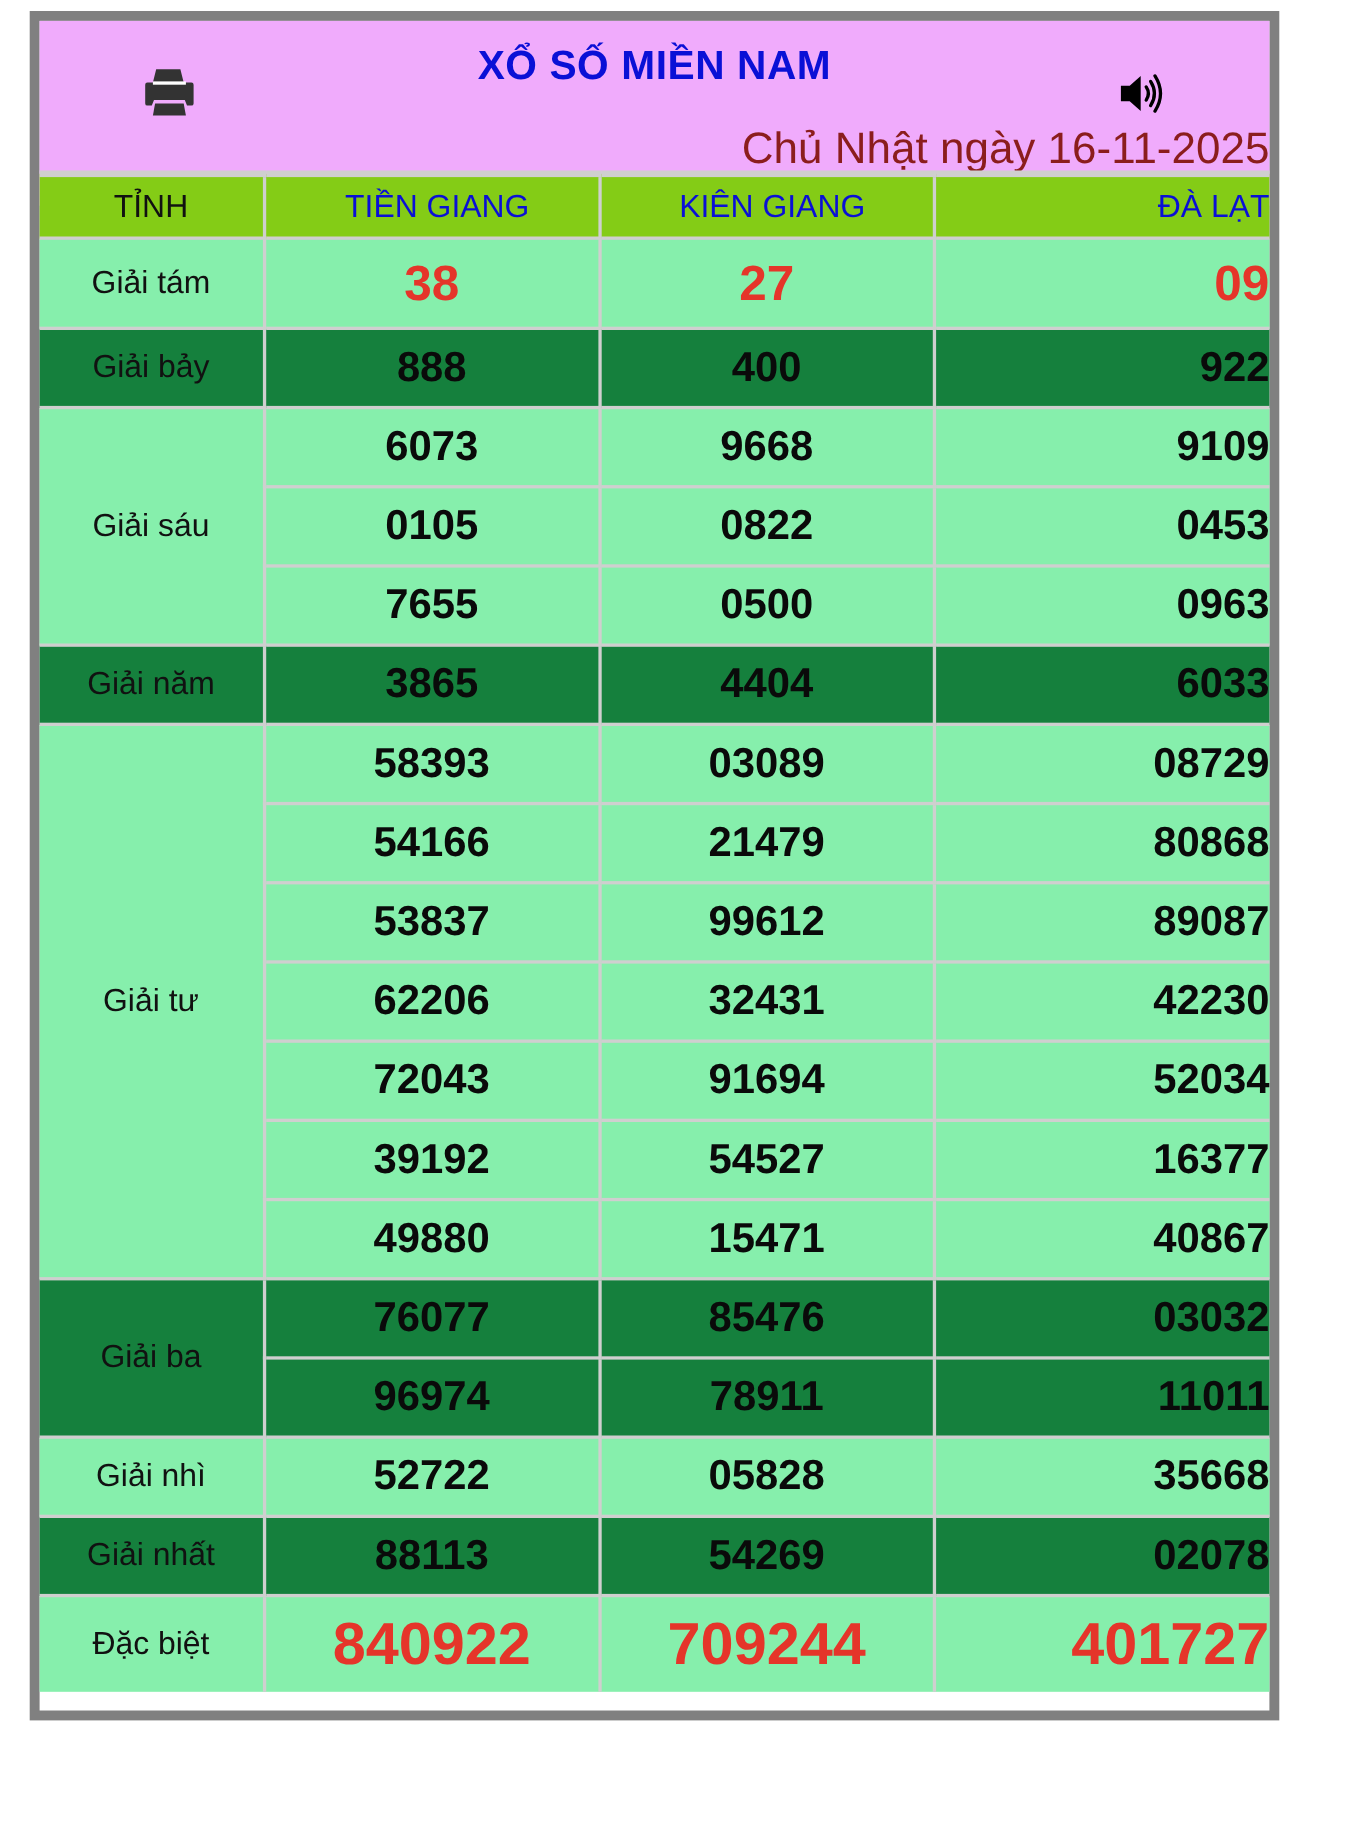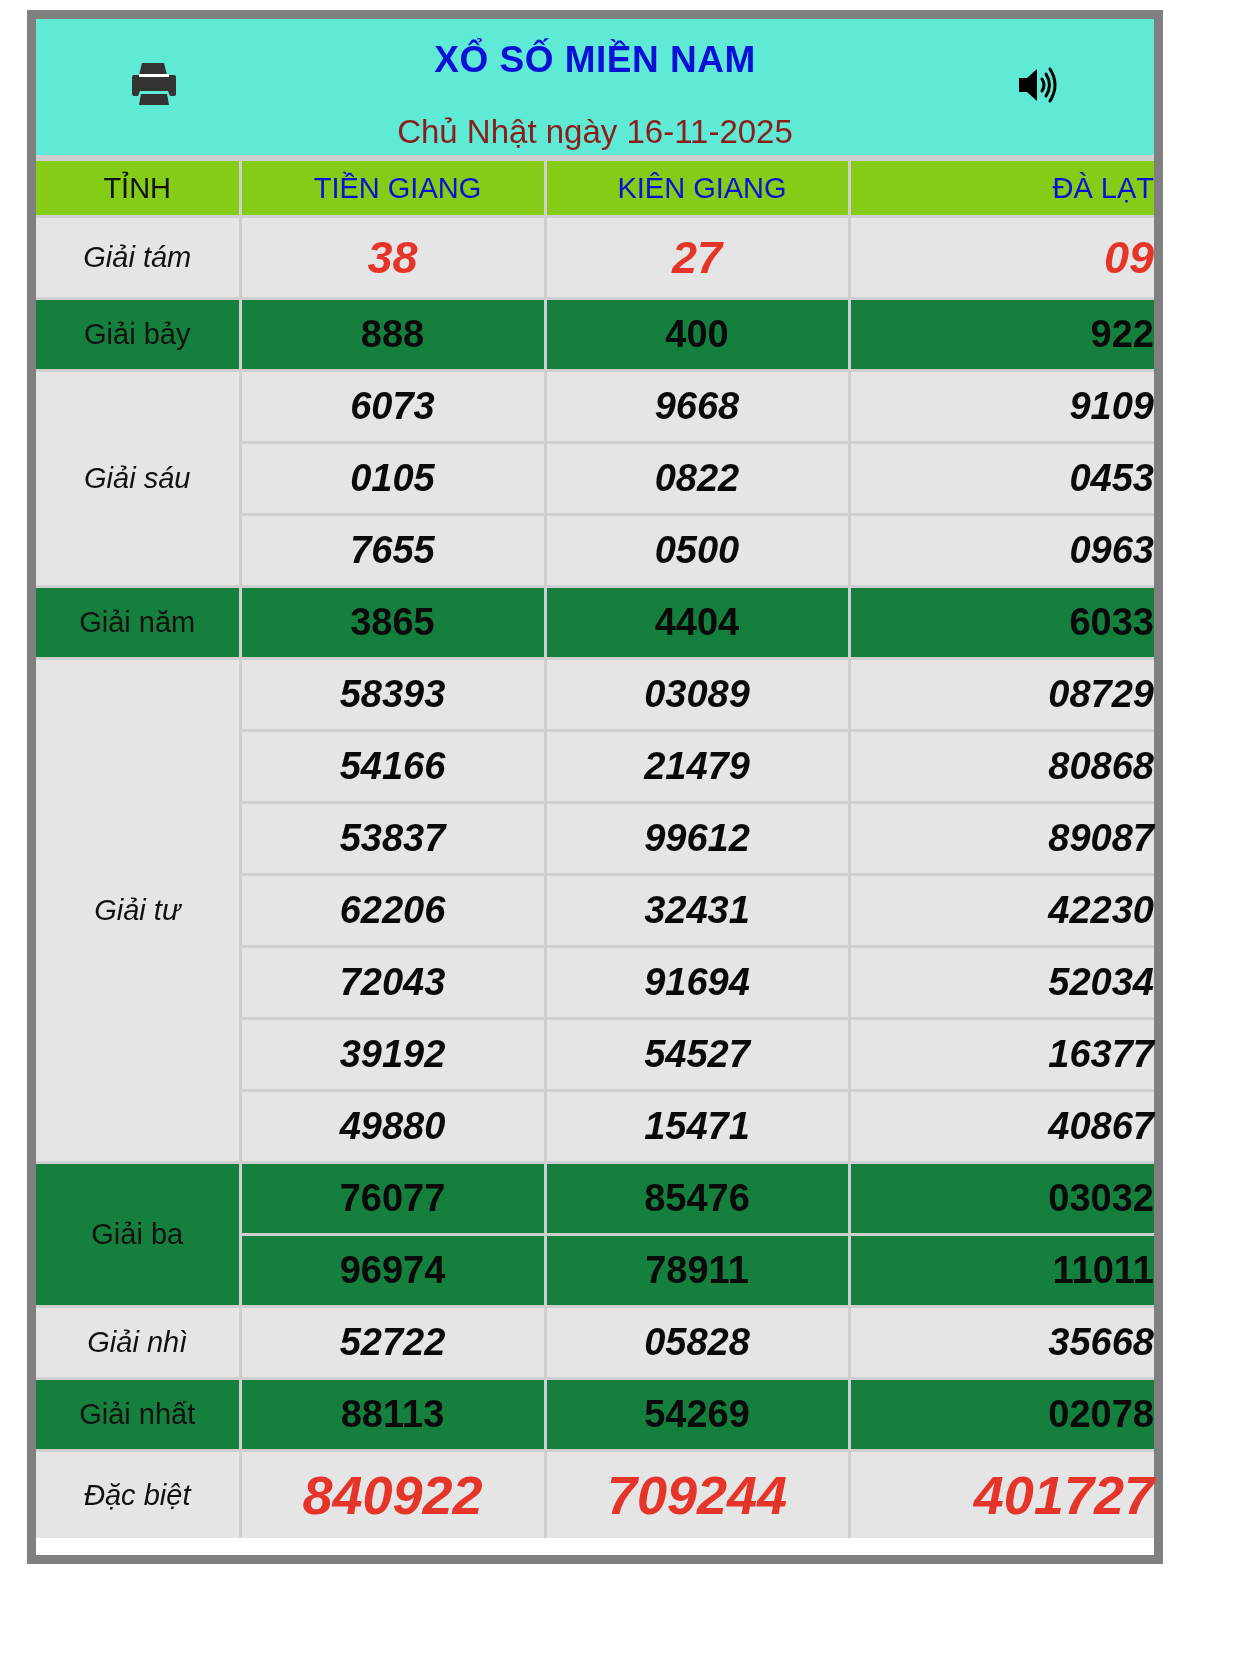--- a/index.html
+++ b/index.html
@@ -16,38 +16,38 @@
     left: 27px;
     top: 10px;
     width: 1118px;
     height: 1536px;
     border: 9px solid #808080;
     background: #ffffff;
   }
   .header {
     position: relative;
     height: 168px;
-    background: #5eead4;
+    background: #f0abfc;
   }
   .title {
     position: absolute;
     left: 0; right: 0;
     top: 20px;
     text-align: center;
     font-weight: bold;
     font-size: 37px;
     color: #0a10d6;
     letter-spacing: 0.5px;
   }
   .subtitle {
     position: absolute;
     left: 0; right: 0;
     top: 94px;
-    text-align: center;
-    font-size: 33px;
+    text-align: right;
+    font-size: 40px;
     color: #8b1d1d;
   }
   .print-btn {
     position: absolute;
     left: 94px;
     top: 42px;
     width: 48px;
     height: 46px;
     cursor: pointer;
   }
@@ -82,21 +82,21 @@
   table.results th:last-child, table.results td:last-child { border-right: none; text-align: right; }
   table.results tr:last-child td { border-bottom: none; }
   .hdr-row th {
     background: #84cc16;
     height: 54px;
     font-weight: normal;
     font-size: 29px;
   }
   .hdr-row th.tinh { color: #111111; }
   .hdr-row th.prov { color: #0a10d6; padding-left: 10px; }
-  .row-white td { background: #e5e5e5; font-style: italic; }
+  .row-white td { background: #86efac; }
   .row-gray td { background: #15803d; }
   td.label {
     font-size: 29px;
     color: #111111;
   }
   td.num {
     font-size: 38px;
     font-weight: bold;
     color: #0a0a0a;
     height: 69px;

